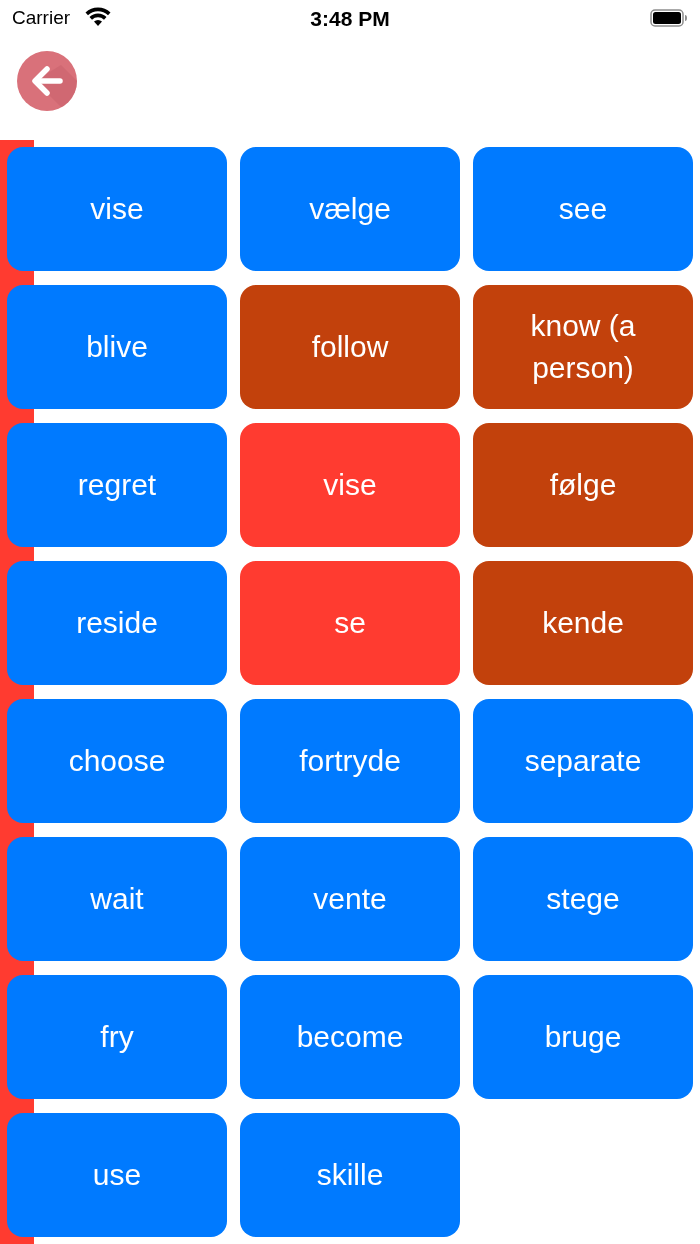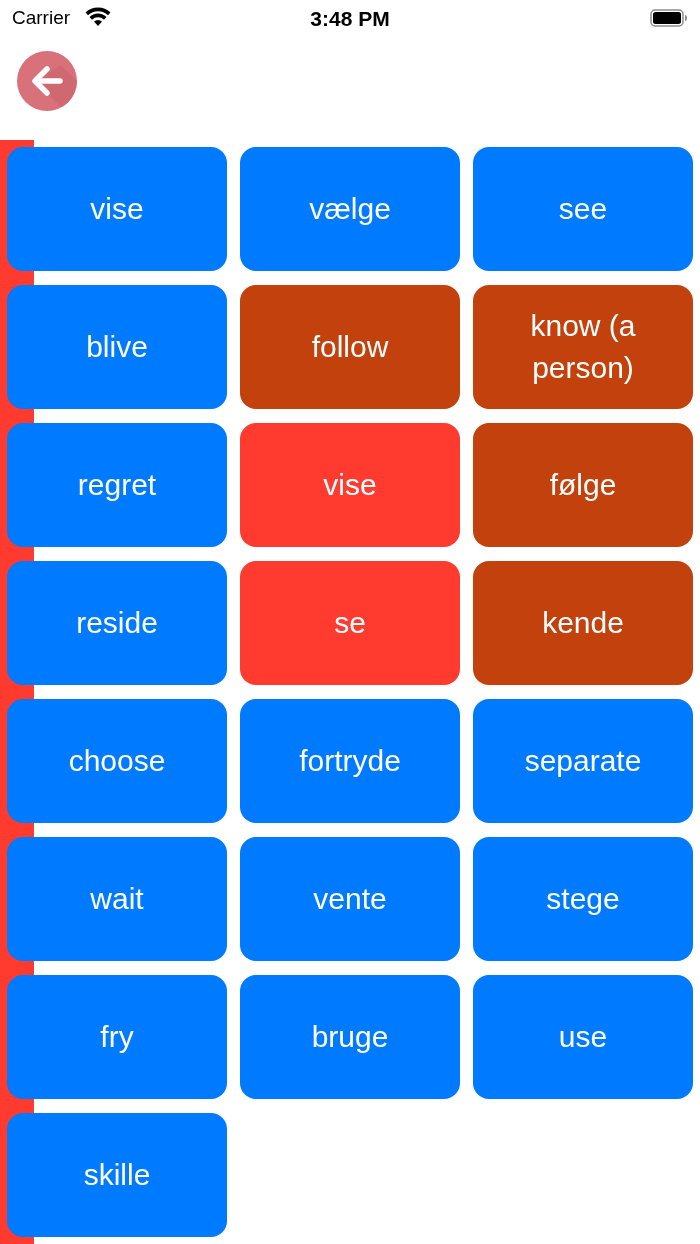--- a/index.html
+++ b/index.html
@@ -78,16 +78,17 @@
   <div class="tile blue">reside</div>
   <div class="tile red">se</div>
   <div class="tile green">kende</div>
   <div class="tile blue">choose</div>
   <div class="tile blue">fortryde</div>
   <div class="tile blue">separate</div>
   <div class="tile blue">wait</div>
   <div class="tile blue">vente</div>
   <div class="tile blue">stege</div>
   <div class="tile blue">fry</div>
+  <div class="tile blue">become</div>
   <div class="tile blue">bruge</div>
   <div class="tile blue">use</div>
   <div class="tile blue">skille</div>
 </div>
 
 </body></html>

